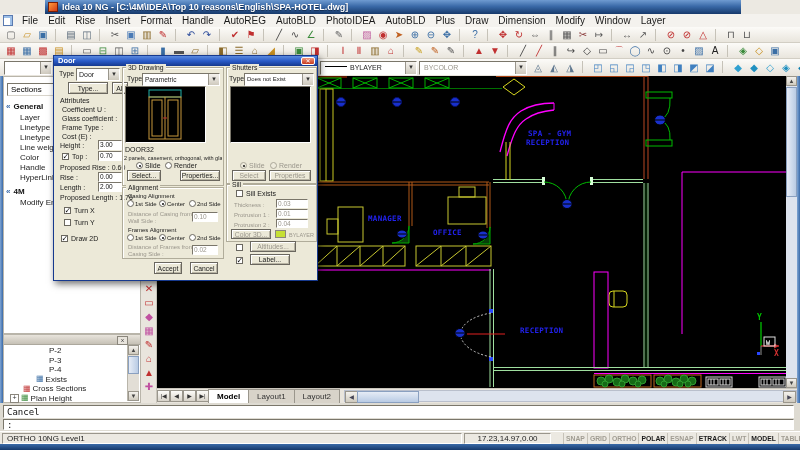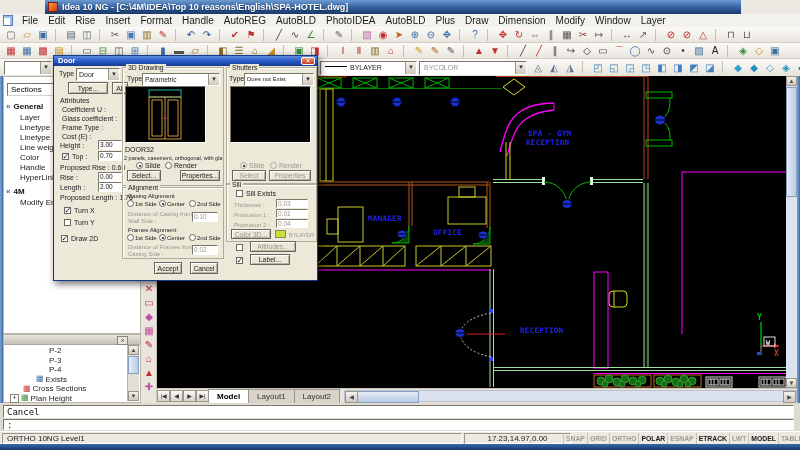--- a/index.html
+++ b/index.html
@@ -558,21 +558,21 @@
     </div>
   </div>
 
   <div id="cmd" class="abs">
     <div class="cmdbox" style="top:2px;height:13px;line-height:12px;">Cancel</div>
     <div class="cmdbox" style="top:16px;height:11px;line-height:10px;">:</div>
   </div>
 
   <div id="statusbar" class="abs">
     <div class="scell" style="left:2px;width:460px;">ORTHO 10NG Level1</div>
-    <div class="scell" style="left:464px;width:107px;text-align:center;">17.23,14.97,0.00</div>
+    <div class="scell" style="left:464px;width:87px;text-align:center;">17.23,14.97,0.00</div>
     <div id="toggles">
 
     <span class="tog">SNAP</span>
         <span class="tog">GRID</span>
         <span class="tog">ORTHO</span>
         <span class="tog on">POLAR</span>
         <span class="tog">ESNAP</span>
         <span class="tog on">ETRACK</span>
         <span class="tog">LWT</span>
         <span class="tog on">MODEL</span>

